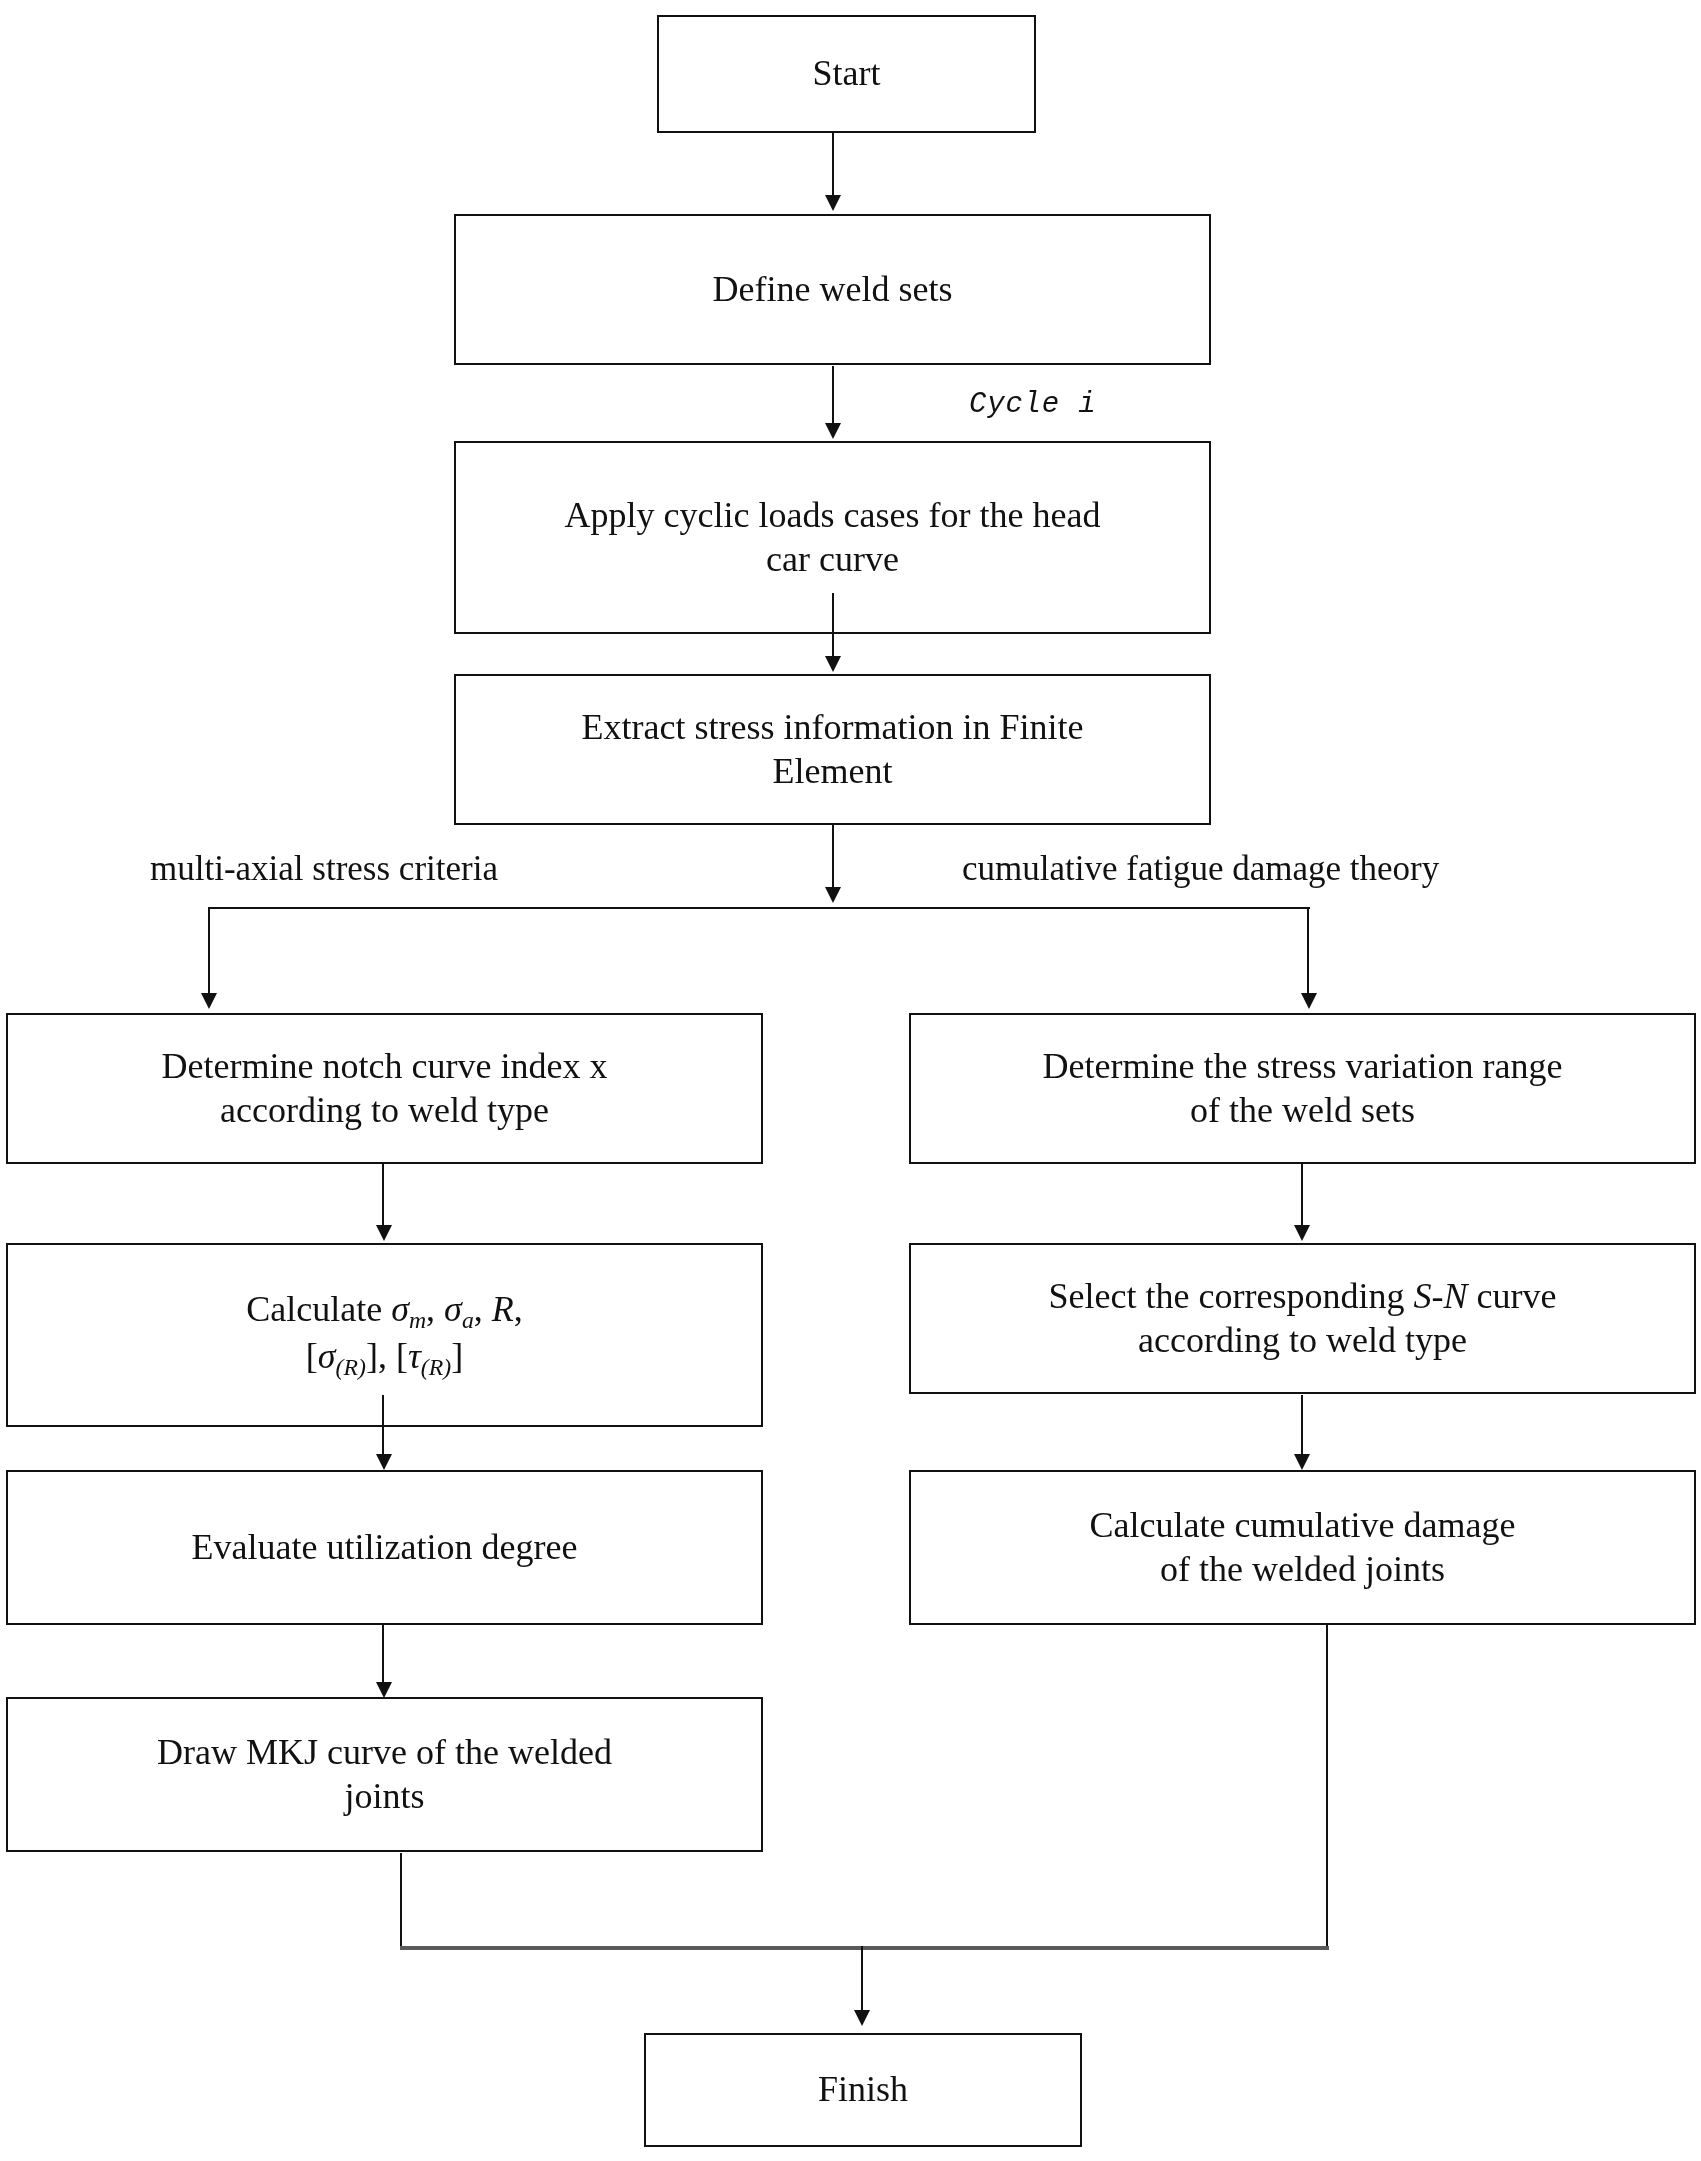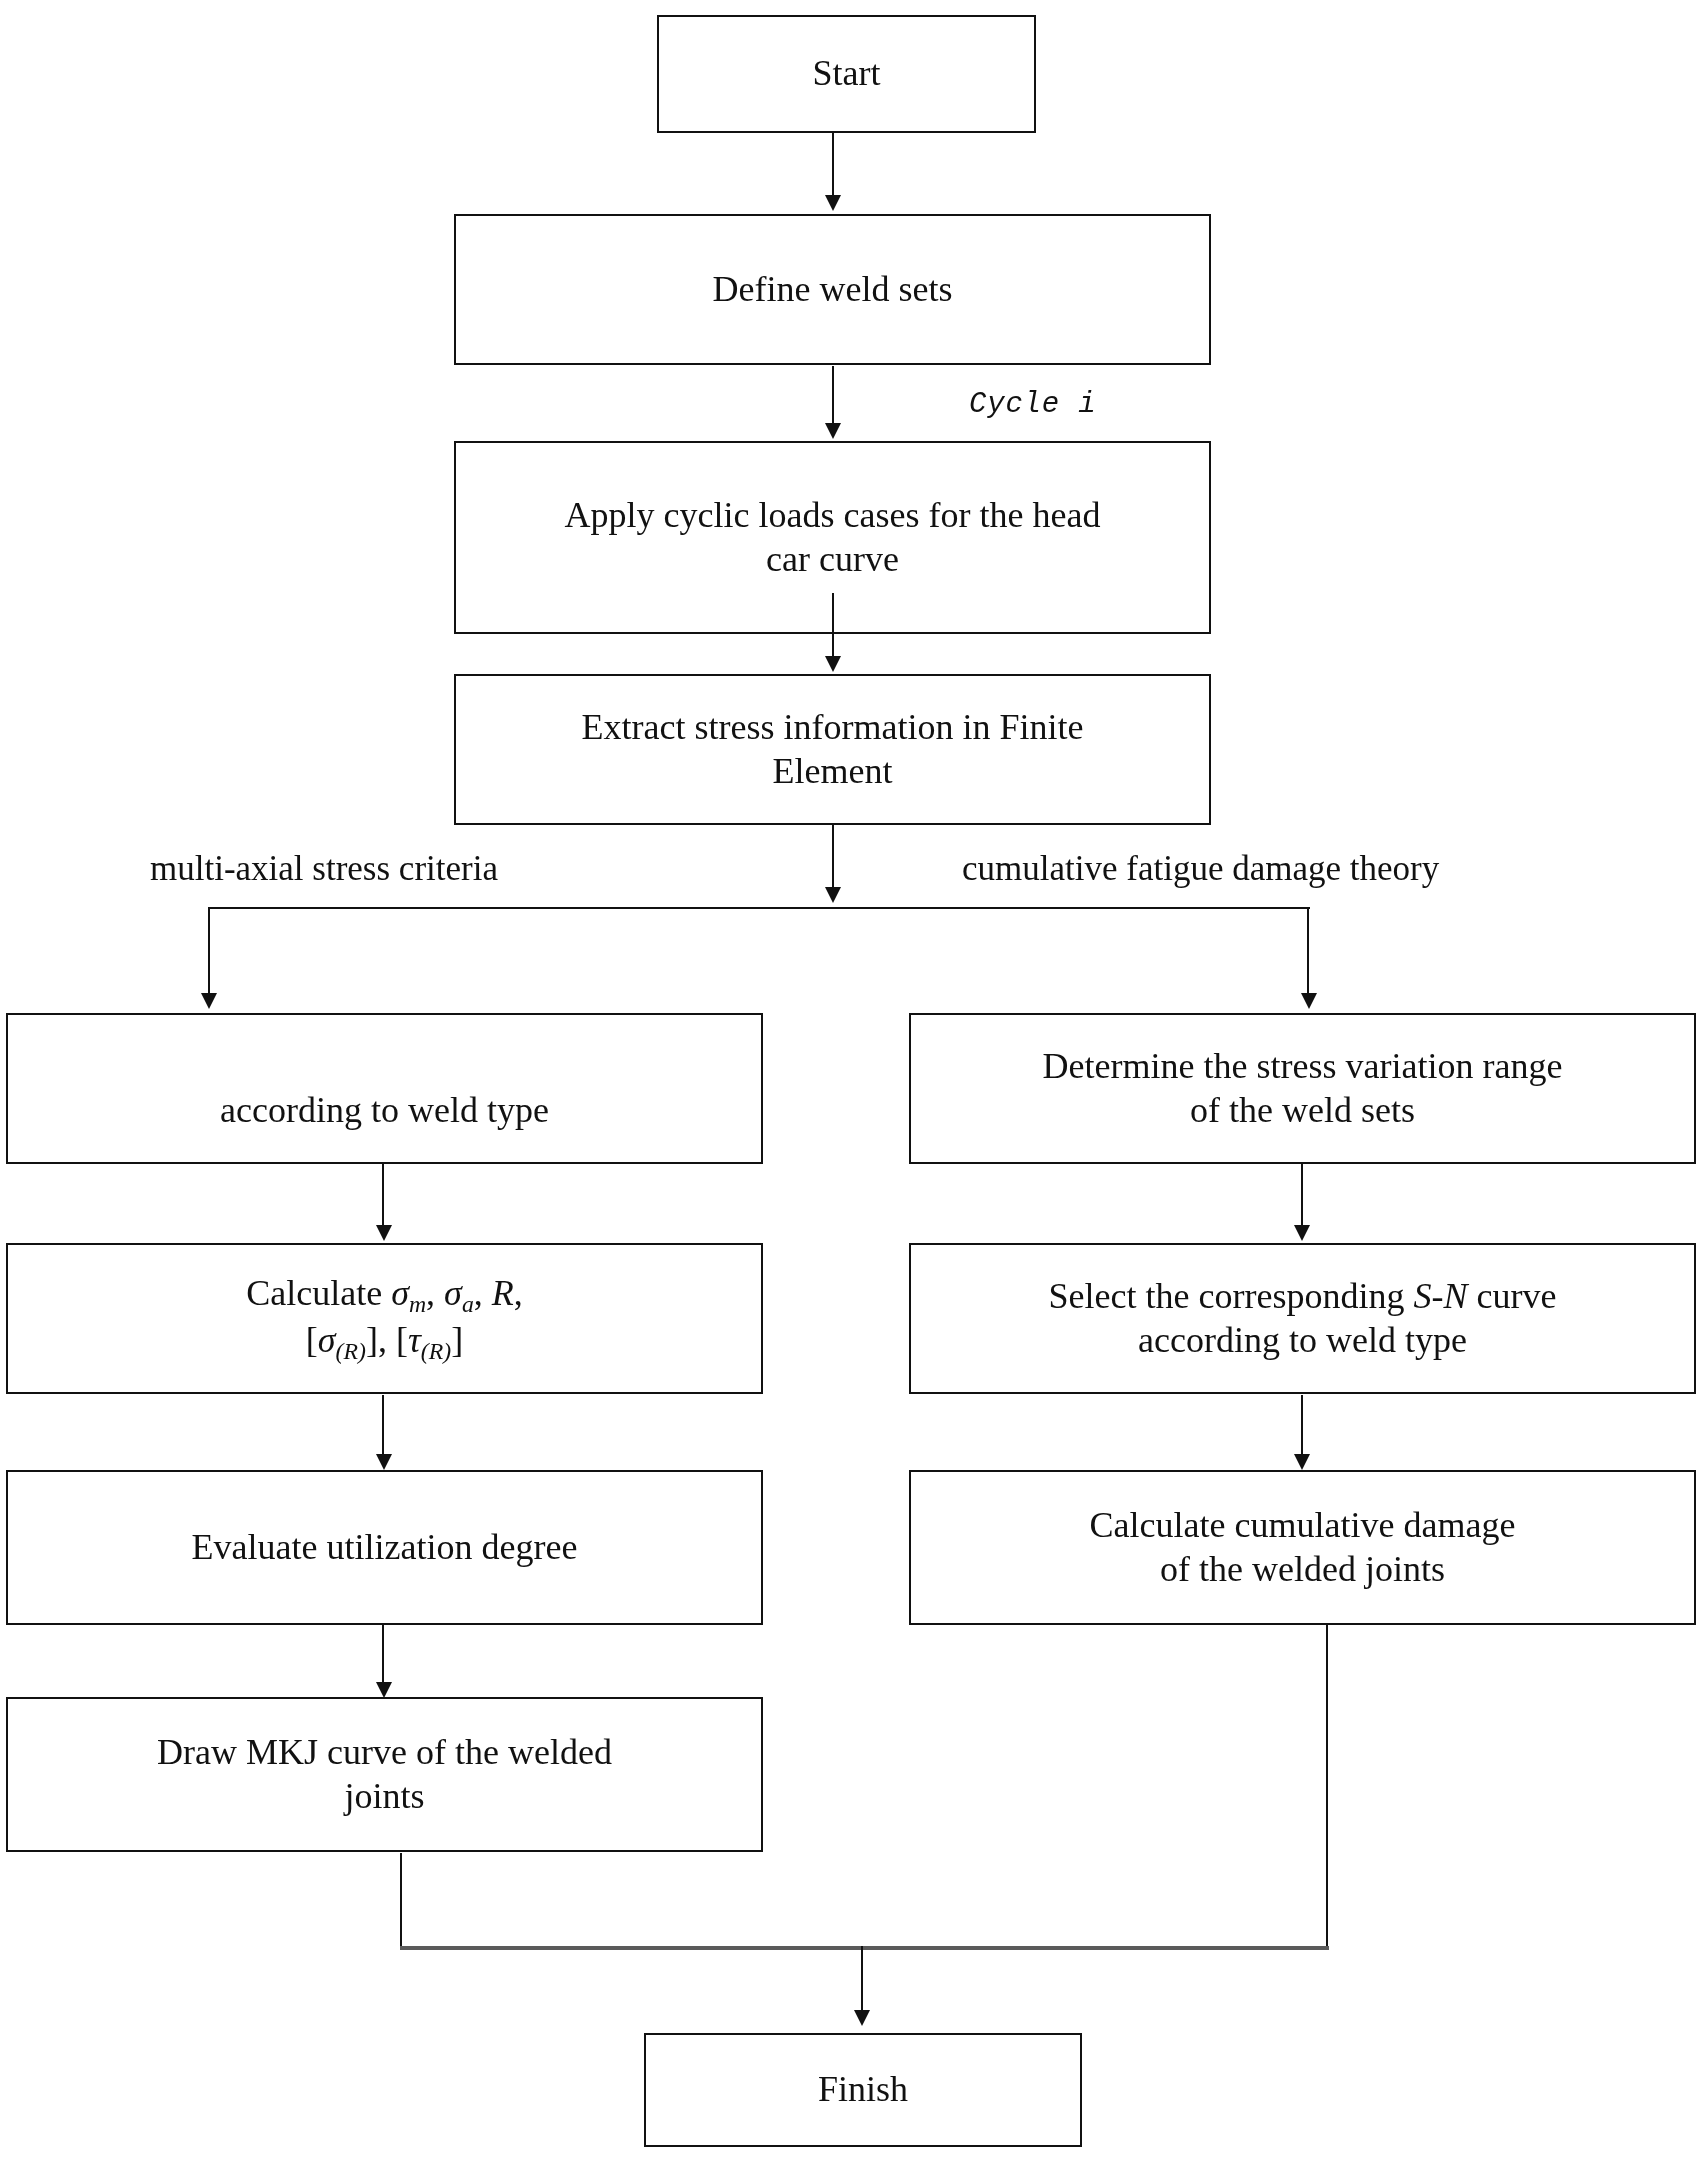--- a/index.html
+++ b/index.html
@@ -137,29 +137,29 @@
   <div class="hline" style="left:208px; top:907px; width:1102px;"></div>
 
   <div class="vline" style="left:208px; top:907px; height:88px;"></div>
   <div class="arrowhead" style="left:201px; top:993px;"></div>
 
   <div class="vline" style="left:1307px; top:907px; height:88px;"></div>
   <div class="arrowhead" style="left:1301px; top:993px;"></div>
 
   <div class="node" style="left:6px; top:1013px; width:757px; height:151px;">
     <span class="txt">
-      <br>
+      <span>Determine notch curve index x</span><br>
       <span>according to weld type</span>
     </span>
   </div>
 
   <div class="vline" style="left:382px; top:1164px; height:62px;"></div>
   <div class="arrowhead" style="left:376px; top:1225px;"></div>
 
-  <div class="node" style="left:6px; top:1243px; width:757px; height:151px;">
+  <div class="node" style="left:6px; top:1243px; width:757px; height:184px;">
     <span class="txt">
       <span><span>Calculate </span><span class="mi">σ</span><sub class="sb">m</sub><span>,</span> <span class="mi">σ</span><sub class="sb">a</sub><span>,</span> <span class="mi">R</span><span>,</span></span><br>
       <span><span class="brk">[</span><span class="mi">σ</span><sub class="sb">(R)</sub><span class="brk">]</span><span>,</span> <span class="brk">[</span><span class="mi">τ</span><sub class="sb">(R)</sub><span class="brk">]</span></span>
     </span>
   </div>
 
   <div class="vline" style="left:382px; top:1395px; height:62px;"></div>
   <div class="arrowhead" style="left:376px; top:1454px;"></div>
 
   <div class="node" style="left:6px; top:1470px; width:757px; height:155px;">

